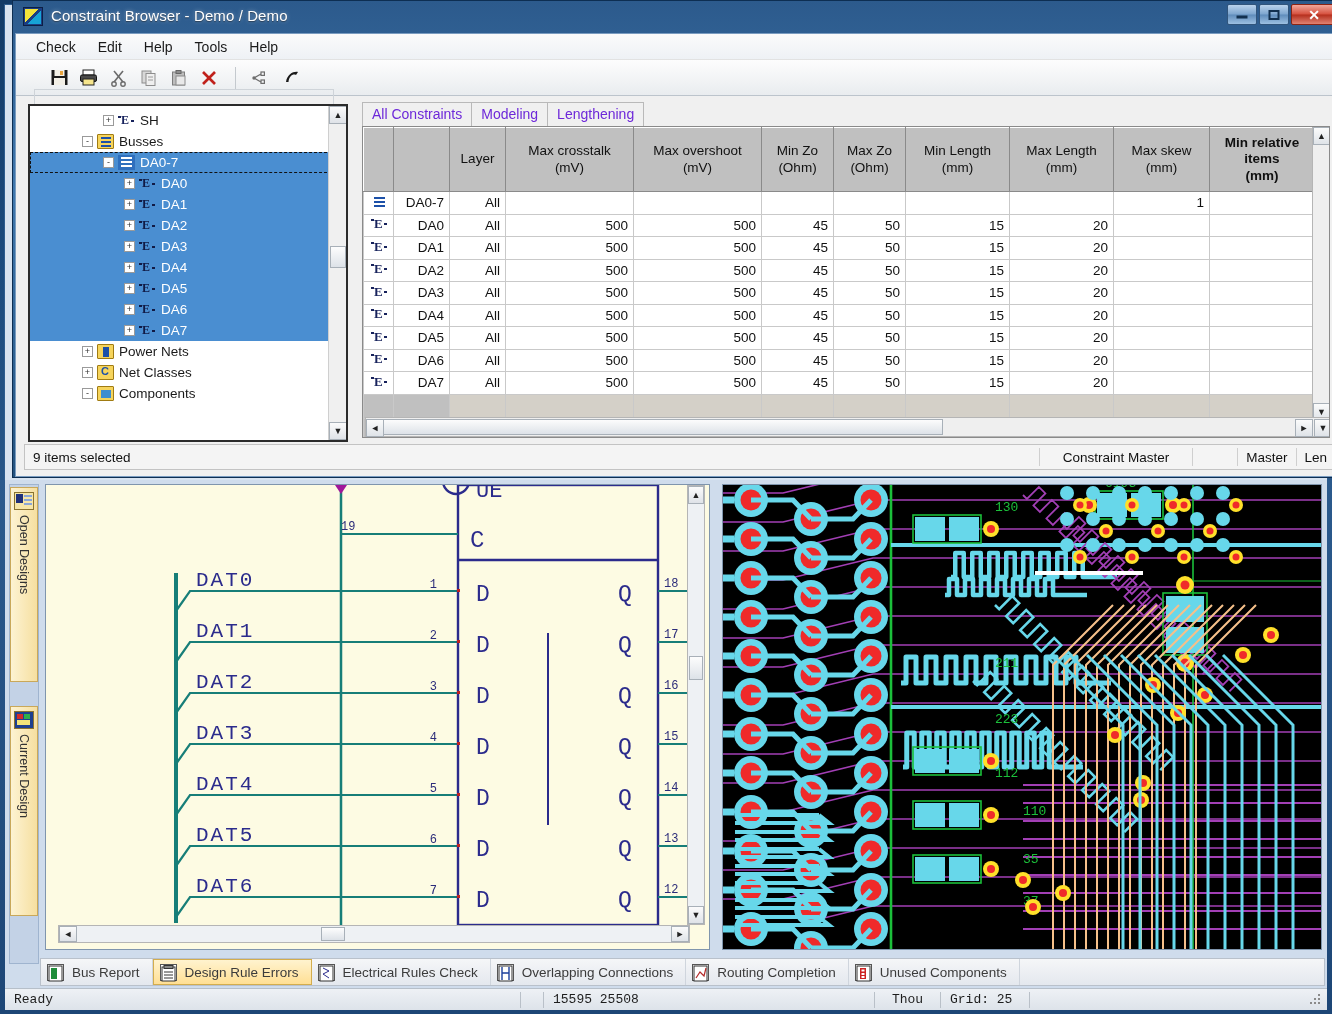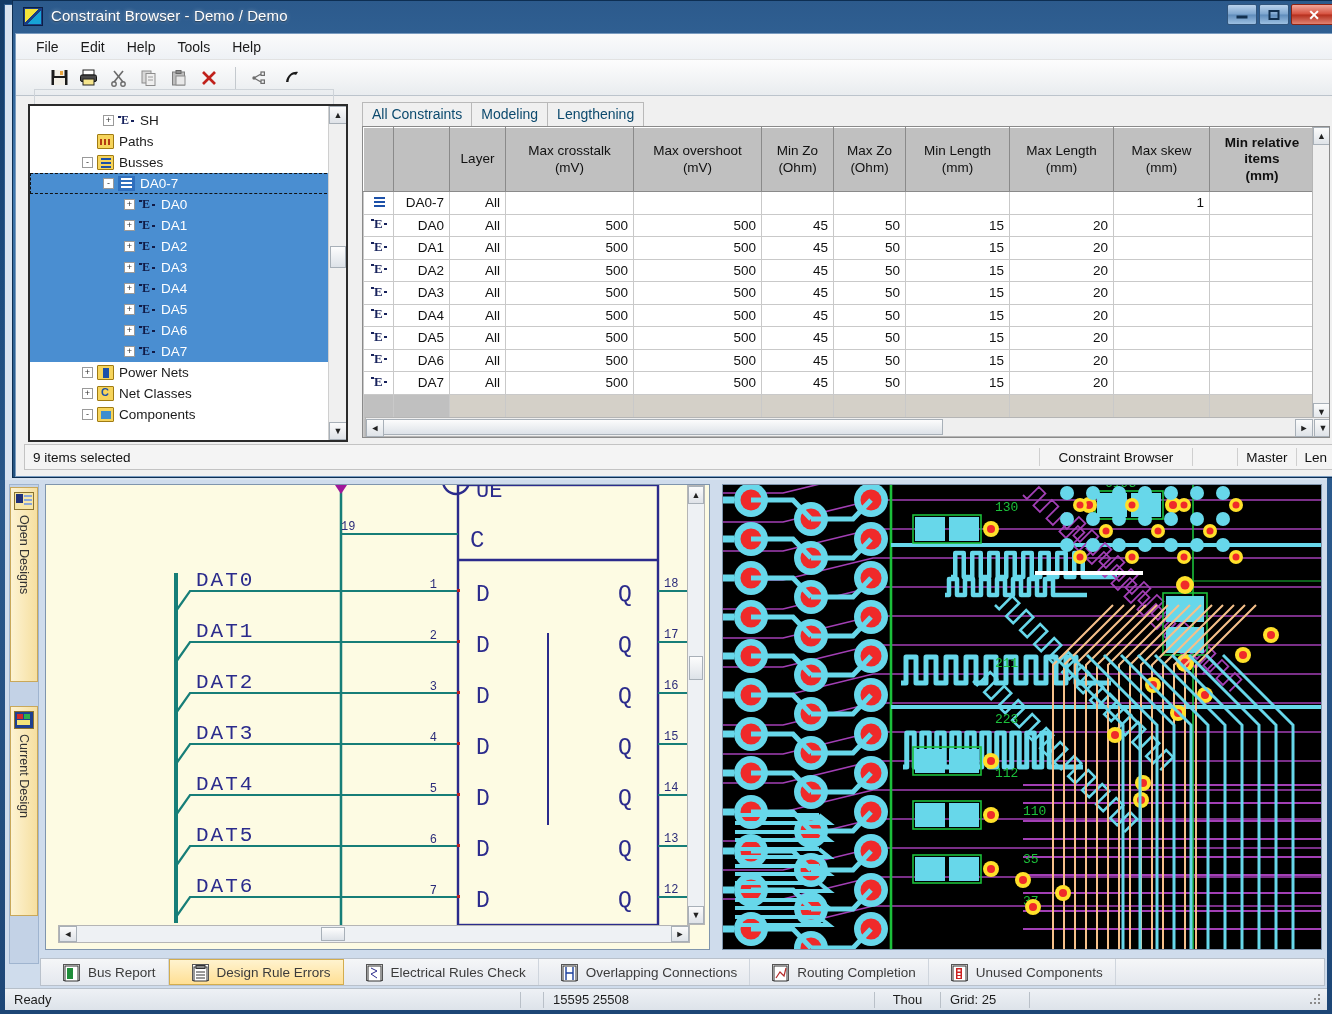--- a/index.html
+++ b/index.html
@@ -119,21 +119,21 @@
     background: repeating-linear-gradient(180deg,#ffffff 0 2px, transparent 2px 4px);}
   .tnode.sel { background:#4a8ed1; color:#fff; }
   .tnode.sel-dash { background:#4a8ed1; color:#fff; outline:1px dashed #111; outline-offset:-1px;}
   .tnode.sel .ico-net { background:#4a8ed1; }
   .tnode.sel .ico-net:before{ color:#111a45; }
   .tnode.sel .ico-net:after{ background:#111a45; box-shadow:13px 4px 0 0 #111a45;}
 
   
   .tbl-area { position:absolute; left:344px; top:66px; width:972px; height:342px; }
   .tabs { display:flex; align-items:flex-end; height:26px; padding-left:2px;}
-  .tab { font-size:14px; color:#0c4a6e; padding:3px 9px 4px 9px; background:#f0f0f0;
+  .tab { font-size:14px; color:#6d28d9; padding:3px 9px 4px 9px; background:#f0f0f0;
     border:1px solid #b9b9b9; border-bottom:none; margin-right:-1px; cursor:pointer;}
   .tab.active { background:#f0f0f0; border-color:#b9b9b9; font-weight:normal; }
   .grid-wrap { position:absolute; left:2px; top:26px; width:968px; height:312px;
     border:1px solid #8a8a8a; background:#fff; overflow:hidden; }
   table.grid { border-collapse:collapse; table-layout:fixed; font-size:13.5px; color:#111; }
   table.grid th {
     background:#c0c0c0; border:1px solid #fff; border-right-color:#8a8a8a; border-bottom-color:#8a8a8a;
     font-weight:normal; font-size:13.5px; color:#111; height:64px; vertical-align:middle; text-align:center;
     padding:2px 4px; line-height:1.2;
   }
@@ -188,28 +188,28 @@
 
   .sch-canvas { position:absolute; left:12px; top:0px; width:640px; height:440px; background:#fdfbe3; }
   .sch-hscroll { position:absolute; left:12px; bottom:6px; width:632px; height:18px;
     background:#eef1f4; border:1px solid #b5b5b5;}
   .sch-vscroll { position:absolute; right:4px; top:0px; width:18px; height:440px;
     background:#eef1f4; border:1px solid #b5b5b5;}
 
   
   .reportbar { position:absolute; left:40px; top:478px; width:1285px; height:28px;
     background:linear-gradient(180deg,#f5f6f8,#e4e8ee); border:1px solid #b9c1cb; display:flex; align-items:center; }
-  .rep-btn { display:flex; align-items:center; height:26px; padding:0 12px 0 22px; font-size:13.5px; color:#3b3b3b;
+  .rep-btn { display:flex; align-items:center; height:26px; padding:0 12px 0 6px; font-size:13.5px; color:#3b3b3b;
     border-right:1px solid #cfd5dd; cursor:pointer; }
   .rep-btn.active { background:linear-gradient(180deg,#fff3cf,#ffdf94); border:1px solid #d3ad4e; }
   .rep-ico { width:17px; height:17px; margin-right:8px; background:#fff; border:1px solid #555; position:relative;}
 
   .bottom-status { position:absolute; left:5px; top:508px; width:1322px; height:22px;
     background:linear-gradient(180deg,#eef1f5,#dde3ea); border-top:1px solid #b6bfc9; display:flex; align-items:center;}
-  .bs-cell { height:20px; display:flex; align-items:center; padding:0 9px; font-size:13px; color:#1d1d1d;}
+  .bs-cell { height:20px; display:flex; align-items:center; padding:0 9px; font-size:13px; color:#1d1d1d;font-family:Liberation Mono, monospace;}
   .bs-sep { width:1px; height:16px; background:#b9c0c8;}
   .grip { position:absolute; right:6px; top:4px; width:12px; height:12px;
     background:
       radial-gradient(circle 1px at 2px 10px,#8a8a8a 99%,transparent),
       radial-gradient(circle 1px at 6px 10px,#8a8a8a 99%,transparent),
       radial-gradient(circle 1px at 10px 10px,#8a8a8a 99%,transparent),
       radial-gradient(circle 1px at 6px 6px,#8a8a8a 99%,transparent),
       radial-gradient(circle 1px at 10px 6px,#8a8a8a 99%,transparent),
       radial-gradient(circle 1px at 10px 2px,#8a8a8a 99%,transparent);
   }
@@ -234,21 +234,21 @@
           </div>
         <div class="win-btn close">
             <span class="g">✕</span>
           </div>
       </div>
     </div>
 
     <div class="cb-body">
 
       <div class="menubar">
-        <div class="menu-item">File</div>
+        <div class="menu-item">Check</div>
         <div class="menu-item">Edit</div>
         <div class="menu-item">Help</div>
         <div class="menu-item">Tools</div>
         <div class="menu-item">Help</div>
       </div>
 
       <div class="toolbar">
         <div class="tb-frame"></div>
         <div class="tb-group" style="margin-left:22px;">
           <div class="tb-btn">
@@ -314,25 +314,20 @@
           </div>
         </div>
       </div>
 
       <div class="tree-panel">
         <div class="tree-list" id="tree-list">
             <div class="tnode" style="padding-left: 73px;">
               <span class="exp">+</span>
               <span class="ico ico-net"></span>
               <span>SH</span>
-            </div>
-            <div class="tnode" style="padding-left: 52px;">
-              <span class="noexp"></span>
-              <span class="ico ico-folder paths"></span>
-              <span>Paths</span>
             </div>
             <div class="tnode" style="padding-left: 52px;">
               <span class="exp">-</span>
               <span class="ico ico-folder bus"></span>
               <span>Busses</span>
             </div>
             <div class="tnode sel-dash" style="padding-left: 73px;">
               <span class="exp">-</span>
               <span class="ico ico-bus-sel"></span>
               <span>DA0-7</span>
@@ -609,21 +604,21 @@
             <div class="hthumb"></div>
             <div class="sb-arrow" style="position:absolute;right:19px;top:1px;">►</div>
             <div class="sb-arrow" style="position:absolute;right:0px;top:1px;">▼</div>
           </div>
         </div>
       </div>
 
       <div class="cb-status">
         <div class="cbs-cell" style="width:1062px;">9 items selected</div>
         <div class="cbs-sep"></div>
-        <div class="cbs-cell" style="width:158px;justify-content:center;">Constraint Browser</div>
+        <div class="cbs-cell" style="width:158px;justify-content:center;">Constraint Master</div>
         <div class="cbs-sep"></div>
         <div class="cbs-cell" style="width:46px;"></div>
         <div class="cbs-sep"></div>
         <div class="cbs-cell">Master</div>
         <div class="cbs-sep"></div>
         <div class="cbs-cell">Len</div>
       </div>
     </div>
   </div>
 

